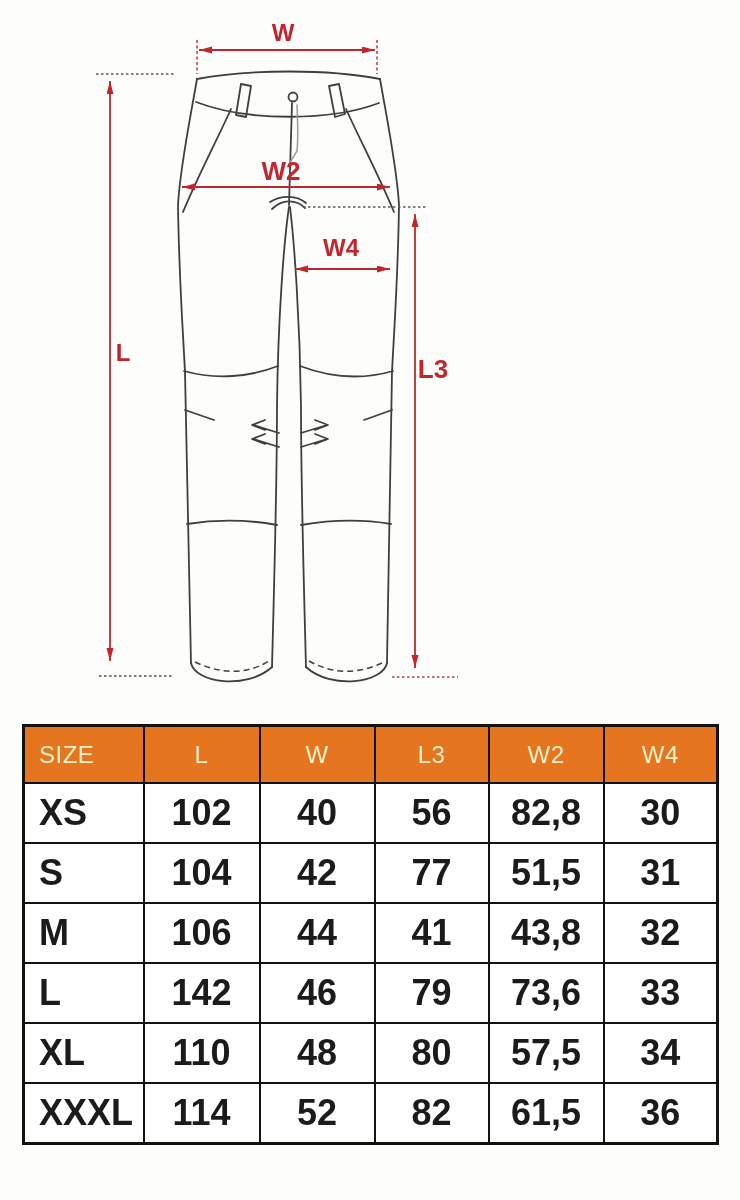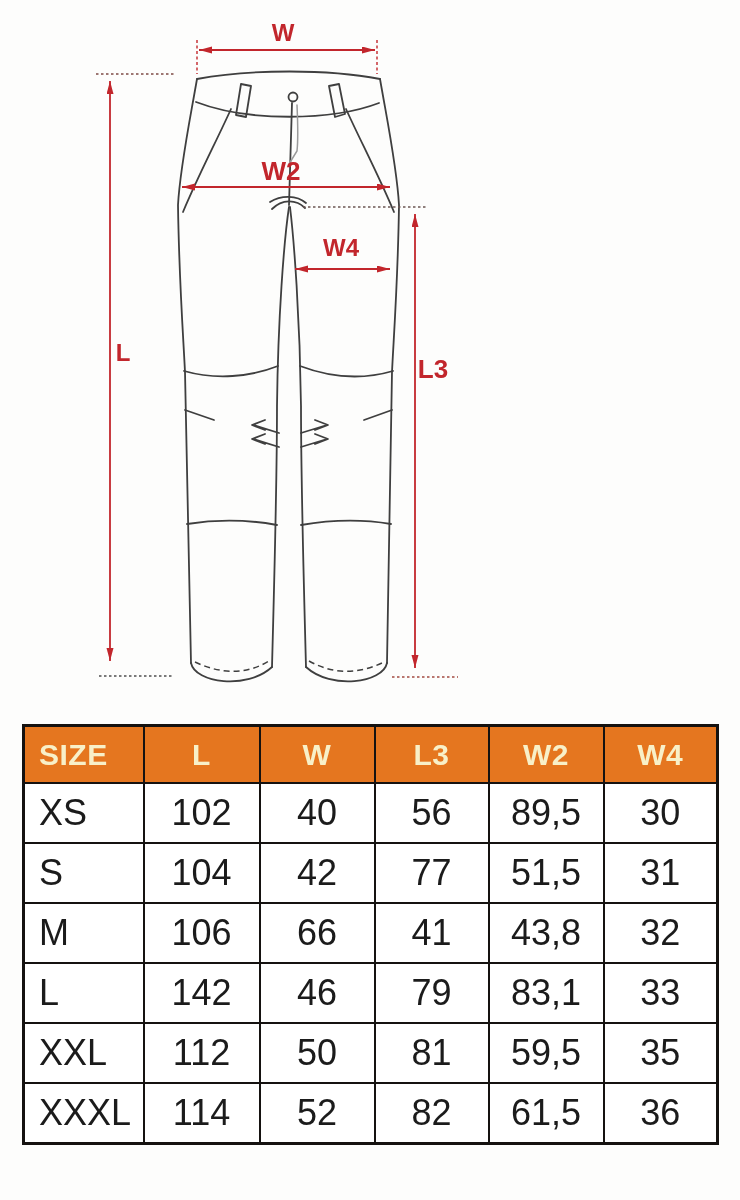--- a/index.html
+++ b/index.html
@@ -36,25 +36,25 @@
     background:#fff;
   }
   table.size-table th, table.size-table td{
     border:2px solid var(--border,#151210);
     text-align:center;vertical-align:middle;
     overflow:hidden;white-space:nowrap;
   }
   table.size-table th{
     background:var(--header-bg,#e5761f);
     color:var(--header-text,#f8f0c8);
-    font-size:30px;font-weight:bold;
+    font-size:24px;font-weight:normal;
     height:53px;letter-spacing:0.5px;
   }
   table.size-table td{
-    height:56px;font-size:36px;font-weight:400;
+    height:56px;font-size:36px;font-weight:700;
     color:var(--cell-text,#1b1b1b);letter-spacing:0px;
   }
   table.size-table th.first-col,
   table.size-table td.first-col{
     text-align:left;padding-left:14px;
   }
 </style>
 </head>
 <body style="--accent: #c2262c; --line: #3f3f3f; --header-bg: #e5761f; --header-text: #f8f0c8; --border: #151210; --cell-text: #1b1b1b;">
 
@@ -157,54 +157,54 @@
             <th>W2</th>
             <th>W4</th>
           </tr>
       </thead>
       <tbody>
           <tr>
             <td class="first-col">XS</td>
             <td>102</td>
             <td>40</td>
             <td>56</td>
-            <td>89,5</td>
+            <td>82,8</td>
             <td>30</td>
           </tr>
           <tr>
             <td class="first-col">S</td>
             <td>104</td>
             <td>42</td>
             <td>77</td>
             <td>51,5</td>
             <td>31</td>
           </tr>
           <tr>
             <td class="first-col">M</td>
             <td>106</td>
-            <td>66</td>
+            <td>44</td>
             <td>41</td>
             <td>43,8</td>
             <td>32</td>
           </tr>
           <tr>
             <td class="first-col">L</td>
             <td>142</td>
             <td>46</td>
             <td>79</td>
-            <td>83,1</td>
+            <td>73,6</td>
             <td>33</td>
           </tr>
           <tr>
-            <td class="first-col">XXL</td>
-            <td>112</td>
-            <td>50</td>
-            <td>81</td>
-            <td>59,5</td>
-            <td>35</td>
+            <td class="first-col">XL</td>
+            <td>110</td>
+            <td>48</td>
+            <td>80</td>
+            <td>57,5</td>
+            <td>34</td>
           </tr>
           <tr>
             <td class="first-col">XXXL</td>
             <td>114</td>
             <td>52</td>
             <td>82</td>
             <td>61,5</td>
             <td>36</td>
           </tr>
         </tbody>

